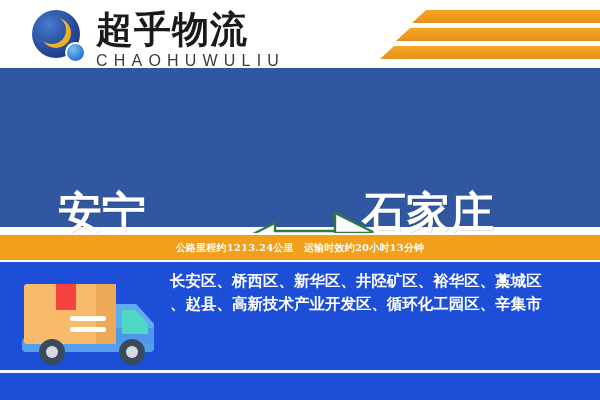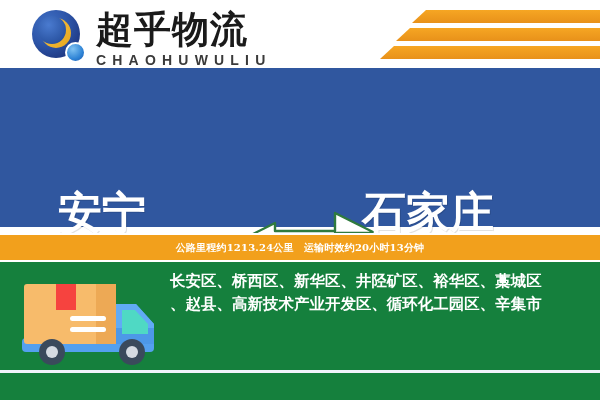--- a/index.html
+++ b/index.html
@@ -72,22 +72,22 @@
     font-family: "DejaVu Serif", "Liberation Serif", serif;
     font-size: 37px;
     font-weight: 700;
     color: #1a1a1a;
     letter-spacing: 1px;
     line-height: 42px;
     white-space: nowrap;
   }
   .logo-en {
     margin-top: 2px;
-    font-size: 14px;
-    font-weight: 700;
+    font-size: 16px;
+    font-weight: 400;
     color: #3a3a3a;
     letter-spacing: 6.2px;
     white-space: nowrap;
   }
   .stripes {
     position: absolute;
     right: 0; top: 8px;
     width: 260px; height: 58px;
   }
   .stripe {
@@ -173,21 +173,21 @@
     letter-spacing: 0.2px;
     white-space: nowrap;
   }
 
   
   .bottom {
     position: absolute;
     left: 0; top: 262px;
     width: 600px;
     height: 138px;
-    background: #15803d;
+    background: #1d4ed8;
     overflow: hidden;
   }
   .road-line {
     position: absolute;
     left: 0; top: 108px;
     width: 600px; height: 3px;
     background: #f0f4fb;
   }
   .truck {
     position: absolute;

